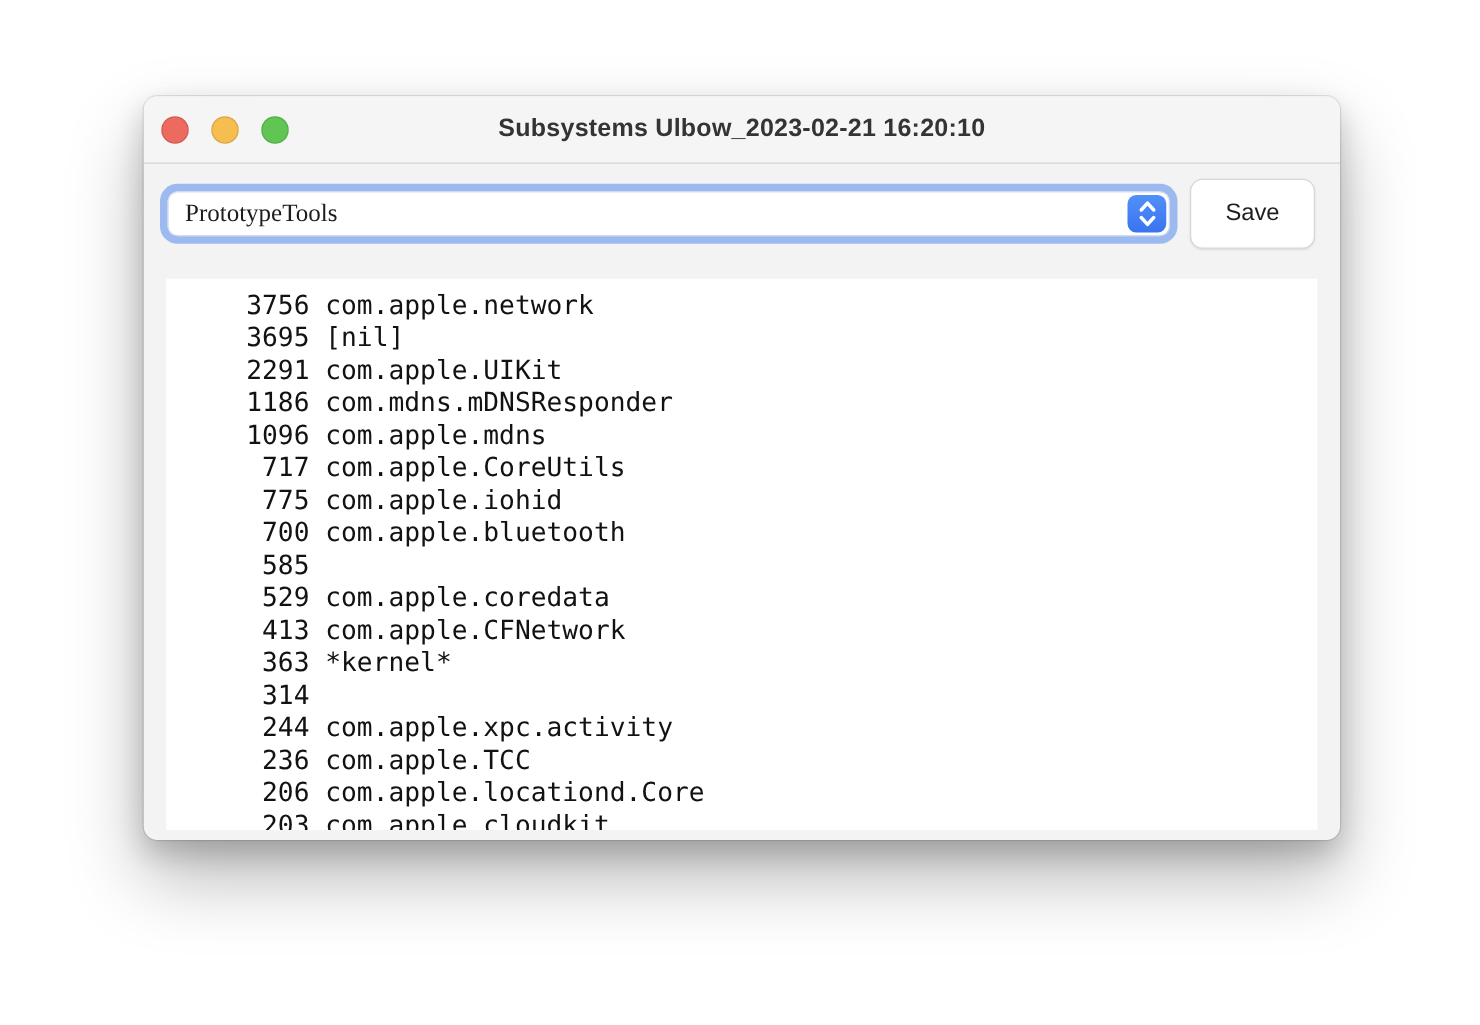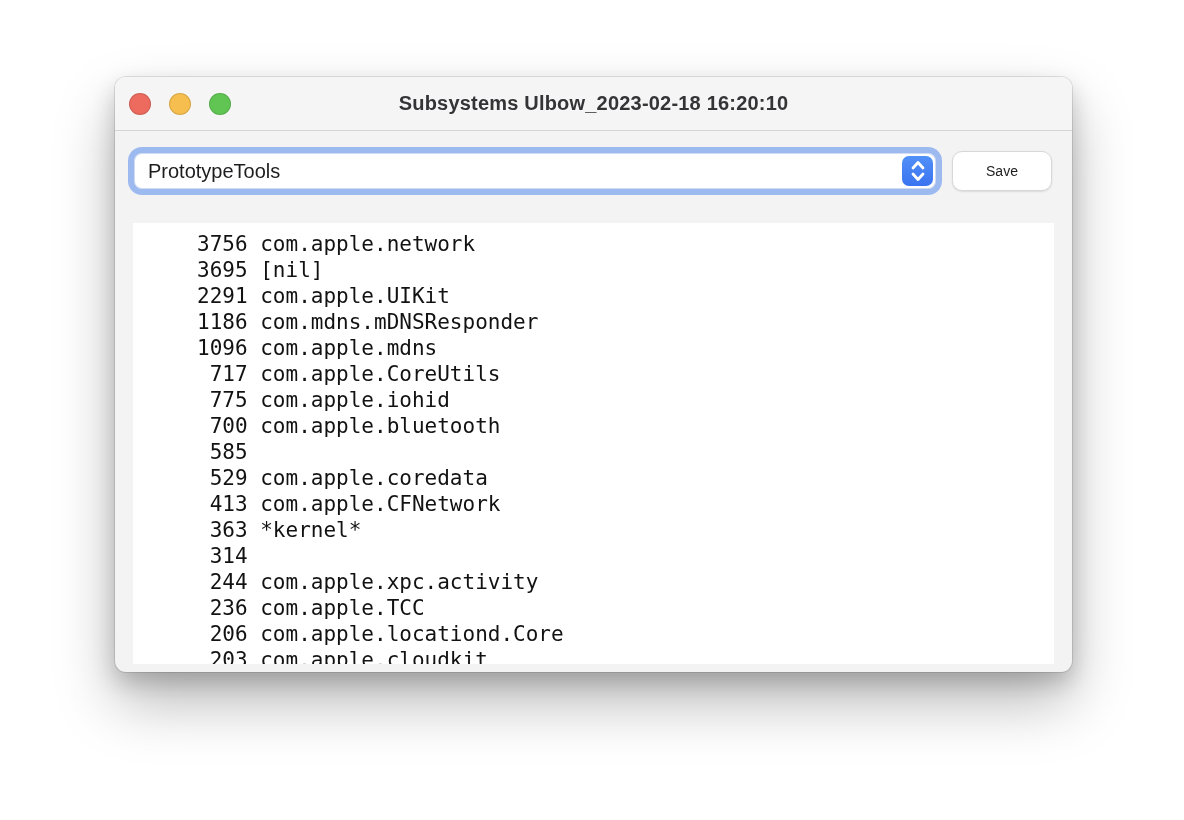--- a/index.html
+++ b/index.html
@@ -83,20 +83,21 @@
 
   .popup {
     position: relative;
     height: 36px;
     border-radius: 8px;
     background: #ffffff;
     box-shadow: inset 0 0 0 1px rgba(70,110,200,0.25);
     display: flex;
     align-items: center;
     cursor: default;
+    font-family: Liberation Serif, serif;
   }
 
   .popup-label {
     padding-left: 14px;
     font-size: 20px;
     color: #1d1d1f;
   }
 
   .stepper {
     position: absolute;
@@ -109,27 +110,27 @@
       var(--accent-blue-light, #5190f8),
       var(--accent-blue, #3a73f0));
     display: flex;
     align-items: center;
     justify-content: center;
   }
   .stepper svg { display: block; }
 
   .save {
     width: 100px;
-    height: 40px;
+    height: 56px;
     border-radius: 10px;
     background: #ffffff;
     border: 1px solid #d8d7d8;
     box-shadow: 0 1px 2px rgba(0,0,0,0.10);
     font-family: "Liberation Sans", sans-serif;
-    font-size: 14px;
+    font-size: 19px;
     color: #1d1d1f;
     cursor: default;
   }
 
   .content {
     margin: 12px 18px;
     height: 441px;
     background: #ffffff;
     overflow: hidden;
     padding: 8px 0 0 64px;
@@ -148,21 +149,21 @@
 
 <div class="screen">
   <div class="window">
 
     <div class="titlebar">
       <div class="lights">
         <span class="light red"></span>
         <span class="light yellow"></span>
         <span class="light green"></span>
       </div>
-      <div class="title">Subsystems Ulbow_2023-02-18 16:20:10</div>
+      <div class="title">Subsystems Ulbow_2023-02-21 16:20:10</div>
     </div>
 
     <div class="toolbar">
       <div class="focus-ring">
         <div class="popup">
           <span class="popup-label">PrototypeTools</span>
           <span class="stepper">
             <svg width="18" height="24" viewBox="0 0 18 24" fill="none">
               <polyline points="4,9 9,3.5 14,9" stroke="#ffffff" stroke-width="2.8" stroke-linecap="round" stroke-linejoin="round"></polyline>
               <polyline points="4,15 9,20.5 14,15" stroke="#ffffff" stroke-width="2.8" stroke-linecap="round" stroke-linejoin="round"></polyline>

